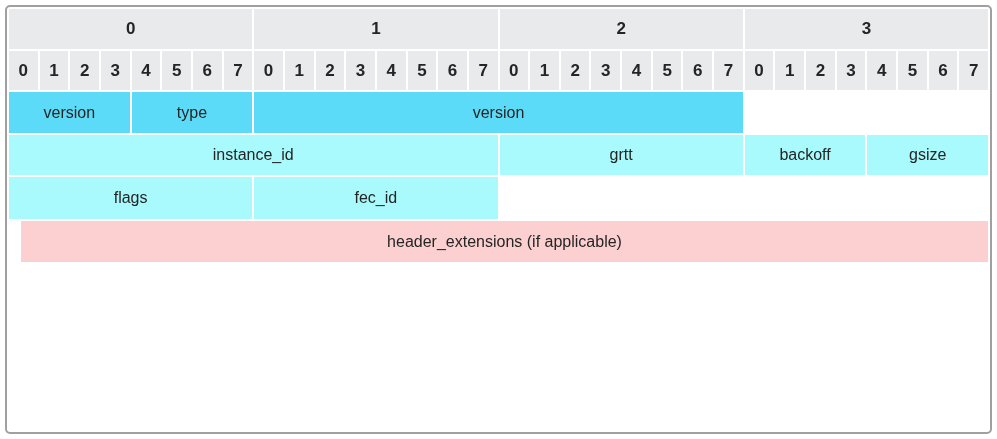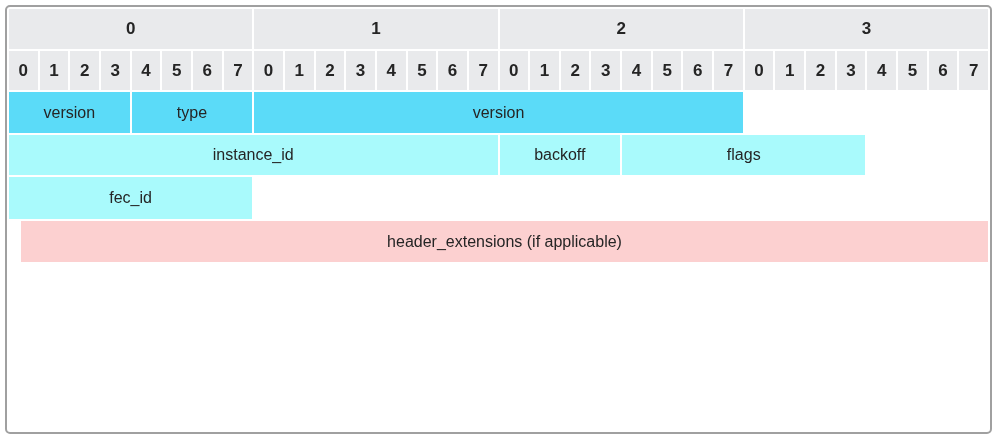--- a/index.html
+++ b/index.html
@@ -115,21 +115,23 @@
     <div class="cell hdr">5</div>
     <div class="cell hdr">6</div>
     <div class="cell hdr">7</div>
 
     <div class="cell primary field s4">version</div>
     <div class="cell primary field s4">type</div>
     <div class="cell primary field s16">version</div>
 
 
     <div class="cell secondary field s16">instance_id</div>
+    <div class="cell secondary field s8">grtt</div>
     <div class="cell secondary field s4">backoff</div>
+    <div class="cell secondary field s4">gsize</div>
 
     <div class="cell secondary field s8">flags</div>
     <div class="cell secondary field s8">fec_id</div>
 
     <div class="cell ext field s32">header_extensions (if applicable)</div>
 
 
   </div>
 </div>
 

